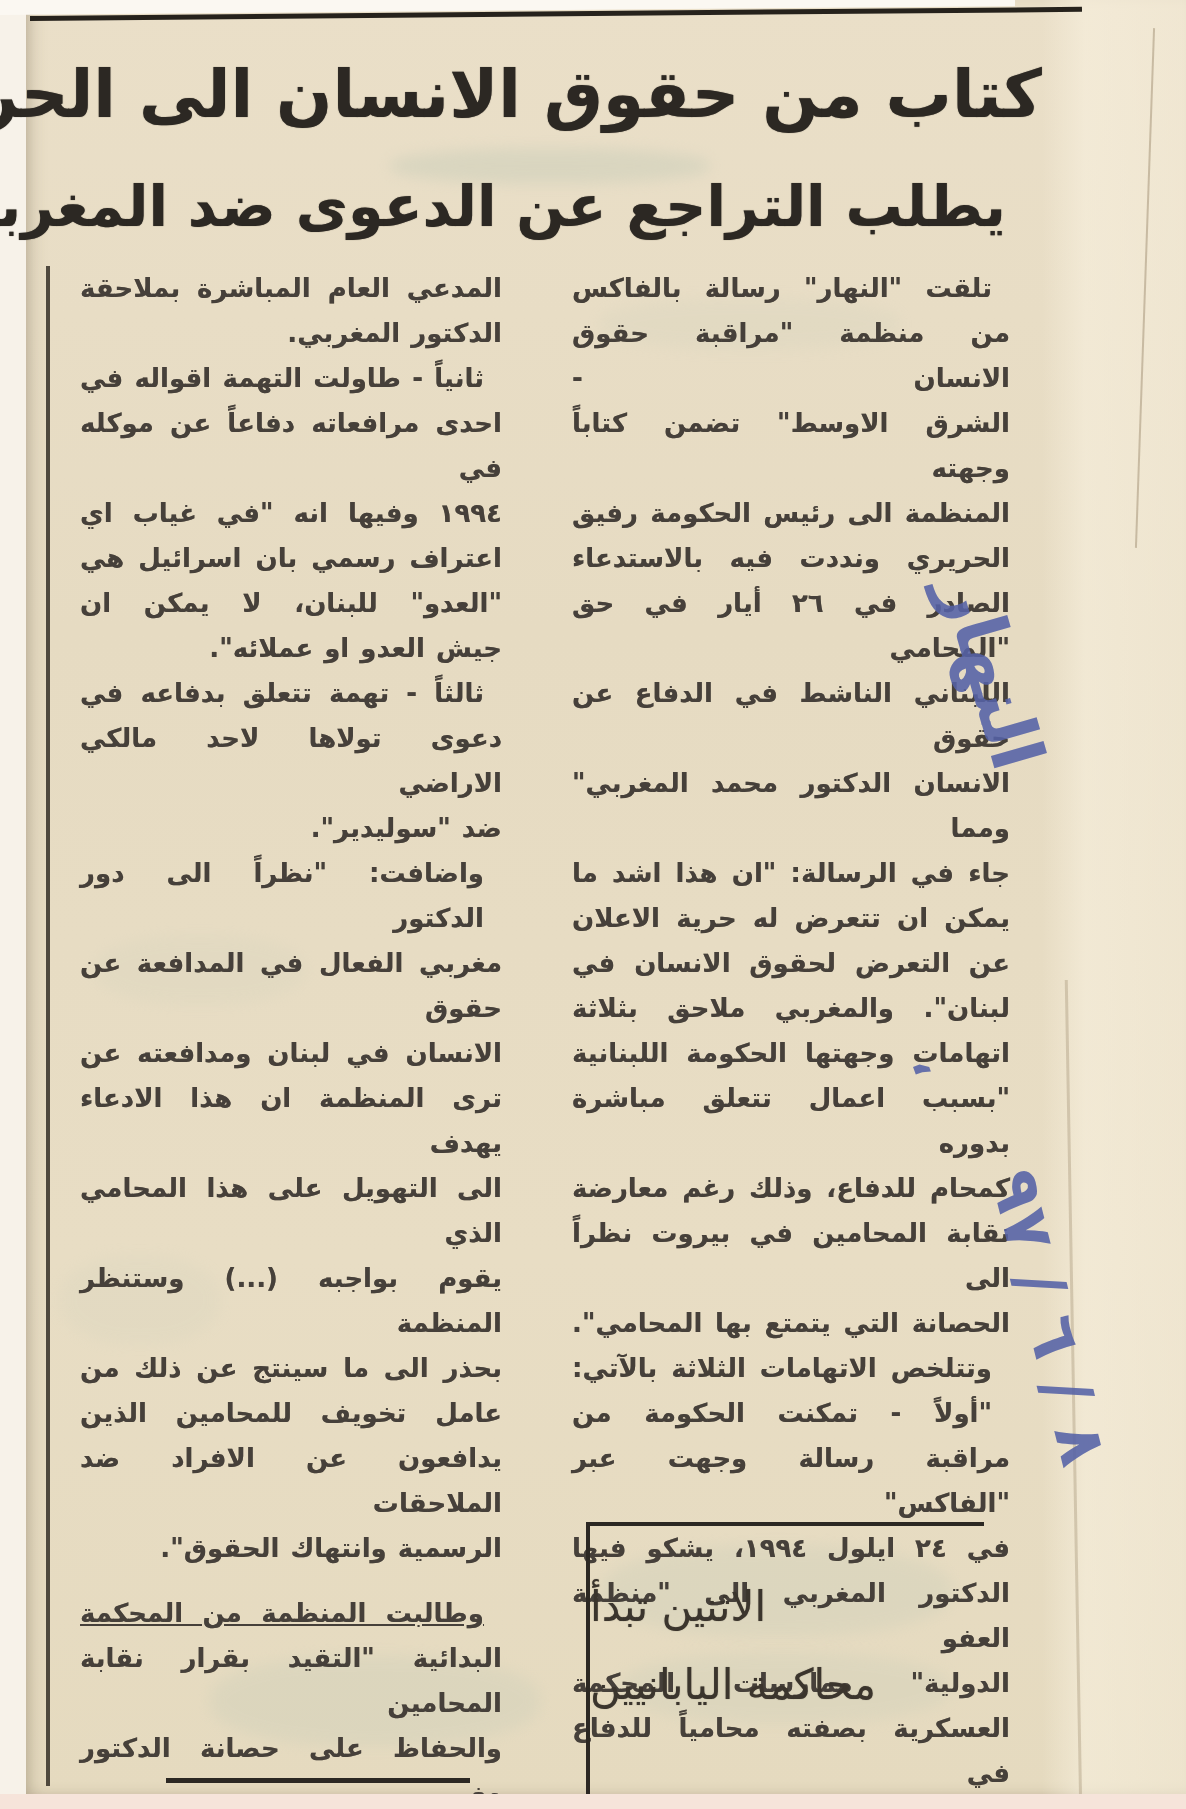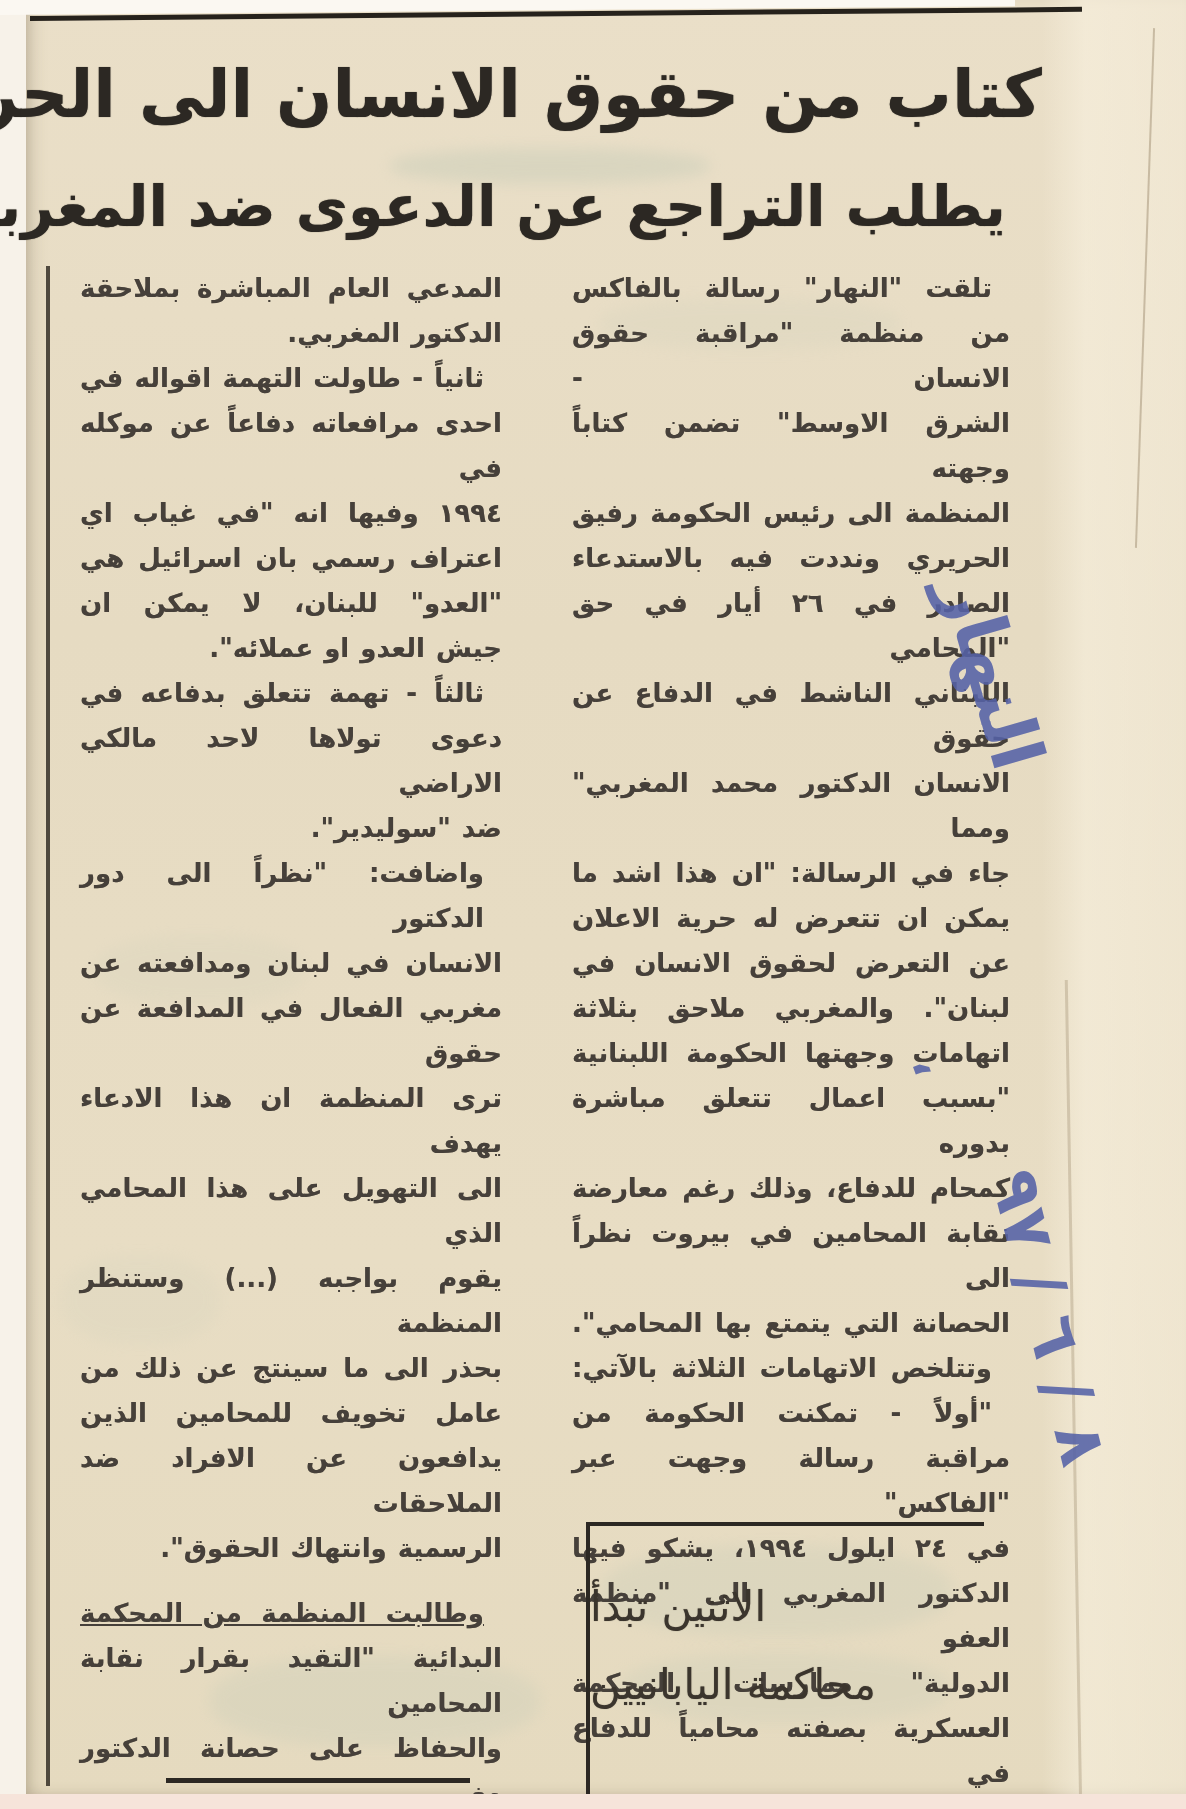--- a/index.html
+++ b/index.html
@@ -163,22 +163,22 @@
       <div class="col-line line-indent">ثانياً - طاولت التهمة اقواله في</div>
       <div class="col-line">احدى مرافعاته دفاعاً عن موكله في</div>
       <div class="col-line">١٩٩٤ وفيها انه "في غياب اي</div>
       <div class="col-line">اعتراف رسمي بان اسرائيل هي</div>
       <div class="col-line">"العدو" للبنان، لا يمكن ان</div>
       <div class="col-line line-short">جيش العدو او عملائه".</div>
       <div class="col-line line-indent">ثالثاً - تهمة تتعلق بدفاعه في</div>
       <div class="col-line">دعوى تولاها لاحد مالكي الاراضي</div>
       <div class="col-line line-short">ضد "سوليدير".</div>
       <div class="col-line line-indent">واضافت: "نظراً الى دور الدكتور</div>
+      <div class="col-line">مغربي الفعال في المدافعة عن حقوق</div>
       <div class="col-line">الانسان في لبنان ومدافعته عن</div>
-      <div class="col-line">مغربي الفعال في المدافعة عن حقوق</div>
       <div class="col-line">ترى المنظمة ان هذا الادعاء يهدف</div>
       <div class="col-line">الى التهويل على هذا المحامي الذي</div>
       <div class="col-line">يقوم بواجبه (...) وستنظر المنظمة</div>
       <div class="col-line">بحذر الى ما سينتج عن ذلك من</div>
       <div class="col-line">عامل تخويف للمحامين الذين</div>
       <div class="col-line">يدافعون عن الافراد ضد الملاحقات</div>
       <div class="col-line line-short">الرسمية وانتهاك الحقوق".</div>
       <div class="col-line line-indent line-gap">وطالبت المنظمة من المحكمة</div>
       <div class="col-line">البدائية "التقيد بقرار نقابة المحامين</div>
       <div class="col-line">والحفاظ على حصانة الدكتور مغربي</div>

